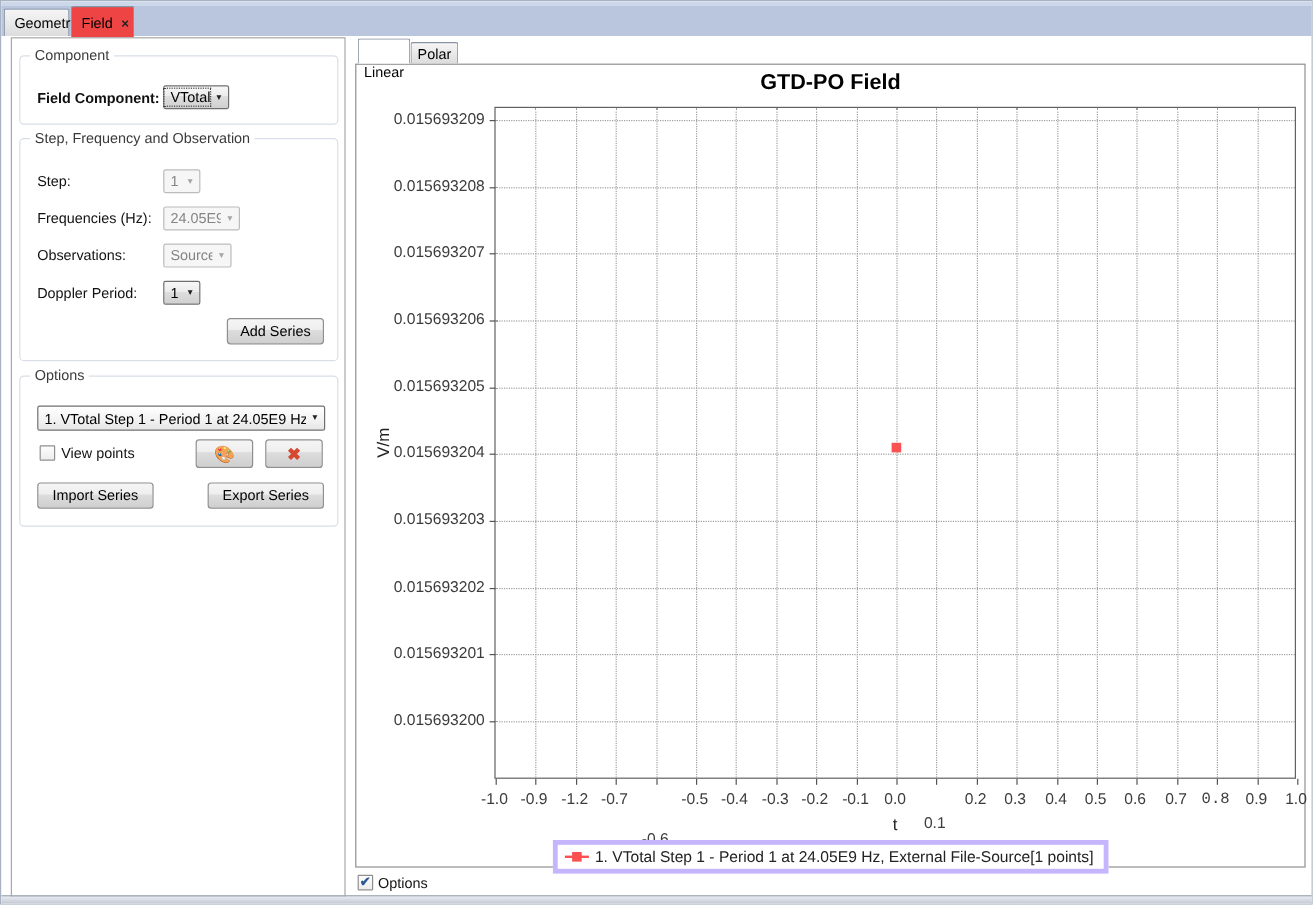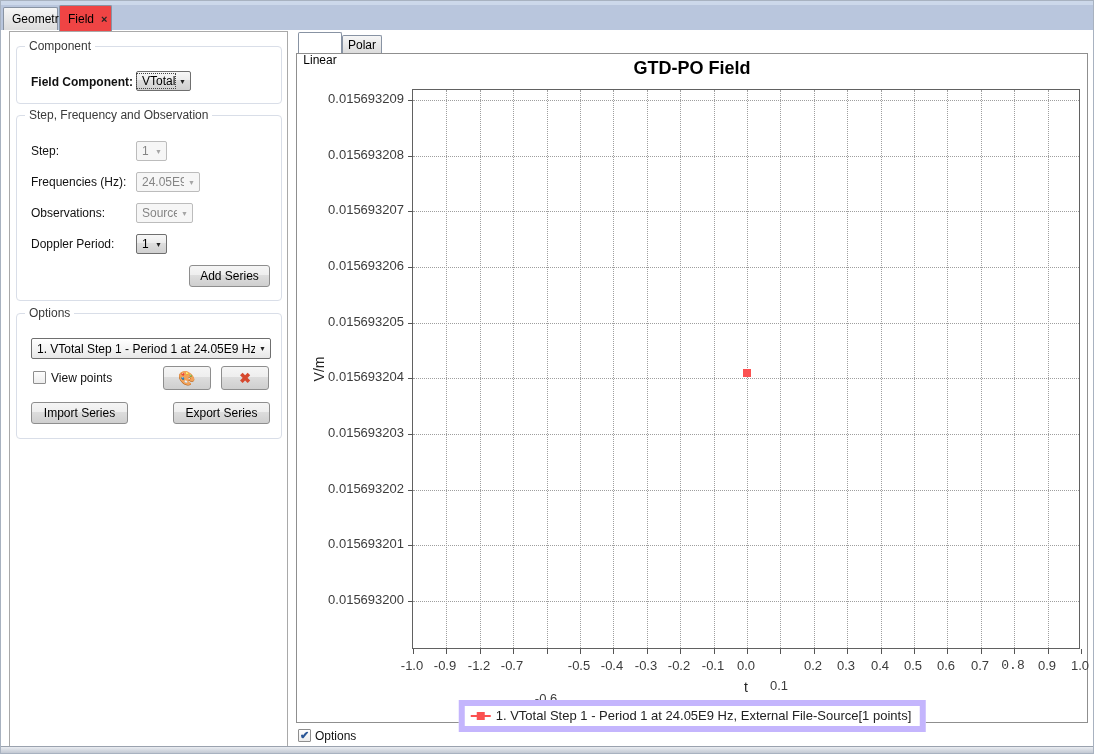--- a/index.html
+++ b/index.html
@@ -44,21 +44,21 @@
   .plot-area { position:absolute; left:115px; top:35px; width:668px; height:560px; border:1px solid #616161; background:#fff; }
   .gridline-h { position:absolute; left:0; width:100%; height:0; border-top:1px dotted #9e9e9e; }
   .gridline-v { position:absolute; top:0; height:100%; width:0; border-left:1px dotted #9e9e9e; }
   .ytick-mark { position:absolute; left:-5px; width:5px; height:1px; background:#555; }
   .xtick-mark { position:absolute; bottom:-6px; width:1px; height:5px; background:#555; }
   .ytick-label { position:absolute; width:95px; text-align:right; font-size:13px; color:#3c3c3c; }
   .xtick-label { position:absolute; width:40px; text-align:center; font-size:13px; color:#3c3c3c; }
   .axis-label-y { position:absolute; left:2px; font-size:14px; color:#222; transform:rotate(-90deg); transform-origin:center; width:40px; text-align:center; }
   .axis-label-x { position:absolute; font-size:14px; color:#222; text-align:center; width:20px; }
   .data-point { position:absolute; width:8px; height:8px; }
-  .legend { position:absolute; left:50%; transform:translateX(-50%); top:646px; border:6px solid #c4b5fd; background:#fff; padding:2px 8px 3px 6px; font-size:13px; color:#222; white-space:nowrap; display:flex; align-items:center; }
+  .legend { position:absolute; left:50%; transform:translateX(-50%); top:646px; border:4px solid #c4b5fd; background:#fff; padding:2px 8px 3px 6px; font-size:13px; color:#222; white-space:nowrap; display:flex; align-items:center; }
   .legend-marker { position:relative; width:20px; height:10px; margin-right:5px; display:inline-block; }
   .legend-marker .line { position:absolute; left:0; top:4px; width:20px; height:2px; }
   .legend-marker .sq { position:absolute; left:6px; top:1px; width:8px; height:8px; }
 
   .bottom-row { position:absolute; left:0; top:697px; width:798px; height:20px; }
   .bottom-row .lbl { position:absolute; left:21px; top:1px; }
 
   .statusbar { position:absolute; left:0; bottom:0; width:1094px; height:7px; background:linear-gradient(#e9ecf1,#c3c9d3); border-top:1px solid #9aa2ae; }
 </style>
 </head>

